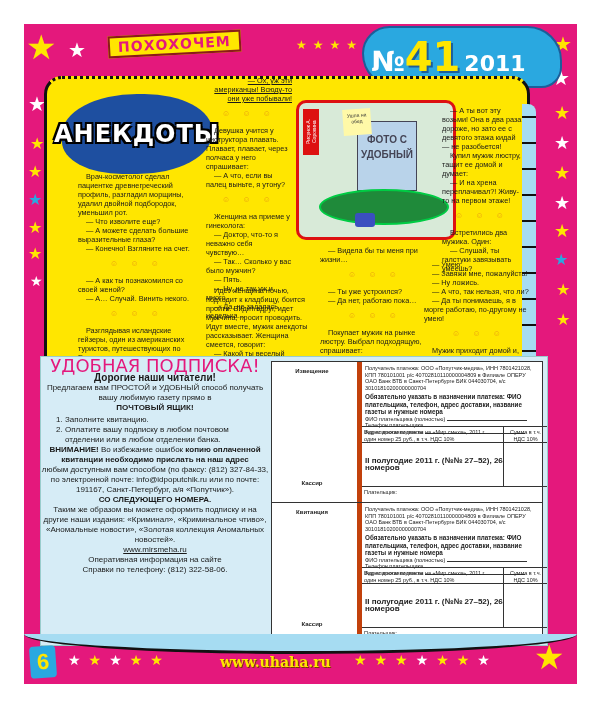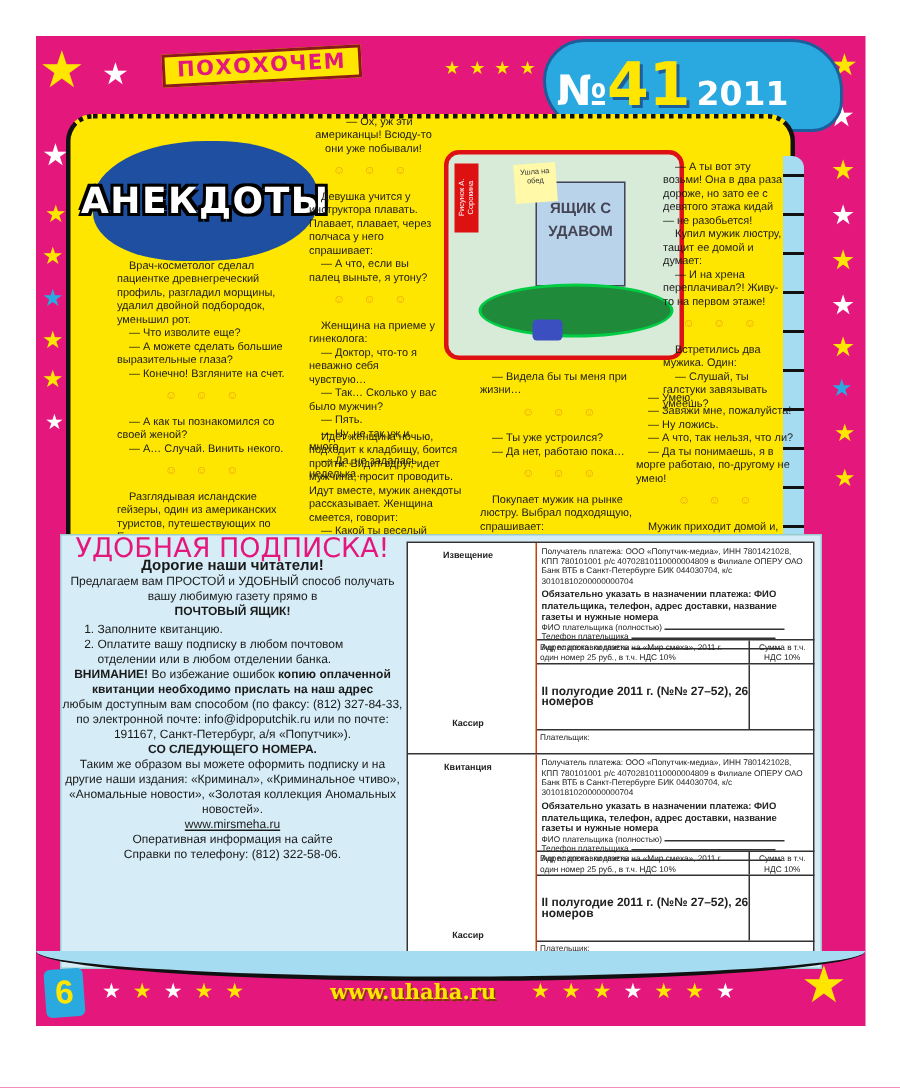--- a/index.html
+++ b/index.html
@@ -18,42 +18,42 @@
   .issue .yr { font-size: 22px; margin-left: 4px; }
 
   .yellow { position: absolute; left: 20px; top: 52px; width: 486px; height: 300px; background: #ffe600; border-radius: 18px; border: 3px solid #111; border-top-style: dotted; }
   .blue-edge-r { position: absolute; left: 498px; top: 80px; width: 14px; height: 270px; background: repeating-linear-gradient(to bottom, #a6dcf2 0 12px, #111 12px 14px, #a6dcf2 14px 26px); border-radius: 0 8px 8px 0; }
 
   .cloud { position: absolute; left: 38px; top: 70px; width: 150px; height: 80px; background: #1e4fa0; border-radius: 50% 45% 50% 40%; }
   .cloud-title { position: absolute; left: 30px; top: 96px; font-family: "DejaVu Sans", sans-serif; font-weight: bold; font-size: 24px; color: #fff; text-shadow: -2px -2px 0 #000, 2px 2px 0 #000, 2px -2px 0 #000, -2px 2px 0 #000; letter-spacing: 1px; }
 
   .col { position: absolute; font-family: "Liberation Sans", sans-serif; font-size: 7.3px; line-height: 9px; color: #1a1a1a; }
   .col p { text-indent: 8px; }
-  .col .c { text-align: center; }
+  .col .c { text-align: right; text-decoration: underline; }
   .smiles { text-align: center; color: #e89f10; font-size: 8px; margin: 6px 0 8px; letter-spacing: 5px; }
 
   .cartoon { position: absolute; left: 272px; top: 76px; width: 160px; height: 140px; background: #d8ead8; border: 3px solid #d11; border-radius: 10px; overflow: hidden; }
   .cartoon-tag { position: absolute; left: 4px; top: 6px; width: 16px; height: 46px; background: #d11; color: #fff; font-size: 5px; writing-mode: vertical-rl; transform: rotate(180deg); text-align: center; padding: 2px; }
   .sign { position: absolute; left: 58px; top: 18px; width: 60px; height: 70px; background: #b9d3ea; border: 1px solid #445; font-size: 10px; font-weight: bold; color: #445; text-align: center; padding-top: 10px; line-height: 15px; }
   .note { position: absolute; left: 44px; top: 6px; width: 28px; height: 26px; background: #fff9a8; font-size: 5px; text-align: center; padding-top: 3px; color: #333; transform: rotate(-4deg); }
   .snake { position: absolute; left: 20px; top: 86px; width: 130px; height: 36px; background: #1f8a3a; border-radius: 50%; border: 2px solid #0c4; }
   .camera { position: absolute; left: 56px; top: 110px; width: 20px; height: 14px; background: #3b4fc0; border-radius: 3px; }
 
   .sub-box { position: absolute; left: 16px; top: 332px; width: 508px; height: 290px; background: #d6ecf6; border: 1px solid #9cc; }
   .sub-left { position: absolute; left: 0; top: 0; width: 228px; height: 290px; text-align: center; font-size: 8px; line-height: 10px; color: #1a1a1a; }
   .sub-head { font-family: "DejaVu Sans", sans-serif; font-weight: normal; font-size: 18px; color: #e4187c; margin-top: 4px; letter-spacing: 0px; }
   .sub-left .b { font-weight: bold; }
   .sub-left .big { font-weight: bold; font-size: 10px; margin-top: 2px; }
   .sub-left ol { text-align: left; padding-left: 18px; margin: 2px 0 0 6px; }
   .sub-left a { color: #1a1a1a; }
 
   .form { position: absolute; left: 230px; top: 4px; width: 272px; height: 282px; background: #fff; border: 1px solid #333; font-size: 5.5px; line-height: 6.5px; color: #222; }
   .form-half { position: absolute; left: 0; width: 270px; height: 140px; }
   .form-label { position: absolute; left: 10px; width: 60px; text-align: center; font-weight: bold; font-size: 6px; }
-  .form-right { position: absolute; left: 85px; top: 0; width: 185px; height: 140px; border-left: 1px solid #c2410c; padding: 3px; }
+  .form-right { position: absolute; left: 85px; top: 0; width: 185px; height: 140px; border-left: 5px solid #c2410c; padding: 3px; }
   .form-right .bold { font-weight: bold; font-size: 6.3px; line-height: 7.5px; margin-top: 2px; }
   .fline { border-bottom: 1px solid #333; display: inline-block; width: 110px; }
   .fgrid { position: absolute; left: 0; top: 64px; width: 185px; border-top: 1px solid #333; }
   .fgrid .row1 { display: flex; height: 16px; border-bottom: 1px solid #333; }
   .fgrid .row1 .l { width: 142px; padding: 2px; border-right: 1px solid #333; }
   .fgrid .row1 .r { flex: 1; text-align: center; padding-top: 2px; }
   .fgrid .row2 { display: flex; height: 44px; border-bottom: 1px solid #333; }
   .fgrid .row2 .l { width: 142px; border-right: 1px solid #333; font-weight: bold; font-size: 8px; display: flex; align-items: center; padding-left: 3px; }
   .fgrid .row3 { padding: 2px; height: 12px; }
 
@@ -128,21 +128,21 @@
     <p>— Да, не задалась неделька…</p>
   </div>
   <div class="col" style="left:182px;top:262px;width:106px">
     <p>Идет женщина ночью, подходит к кладбищу, боится пройти. Видит вдруг, идет мужчина, просит проводить. Идут вместе, мужик анекдоты рассказывает. Женщина смеется, говорит:</p>
     <p>— Какой ты веселый мужчина.</p>
     <p>Мужик говорит:</p>
   </div>
 
   <div class="cartoon">
     <div class="cartoon-tag">Рисунок А. Сорокина</div>
-    <div class="sign">ЯЩИК С УДАВОМ</div>
+    <div class="sign">ФОТО С УДОБНЫЙ</div>
     <div class="note">Ушла на обед</div>
     <div class="snake"></div>
     <div class="camera"></div>
   </div>
 
   <div class="col" style="left:296px;top:222px;width:110px">
     <p>— Видела бы ты меня при жизни…</p>
     <div class="smiles">☺ ☺ ☺</div>
     <p>— Ты уже устроился?</p>
     <p>— Да нет, работаю пока…</p>

